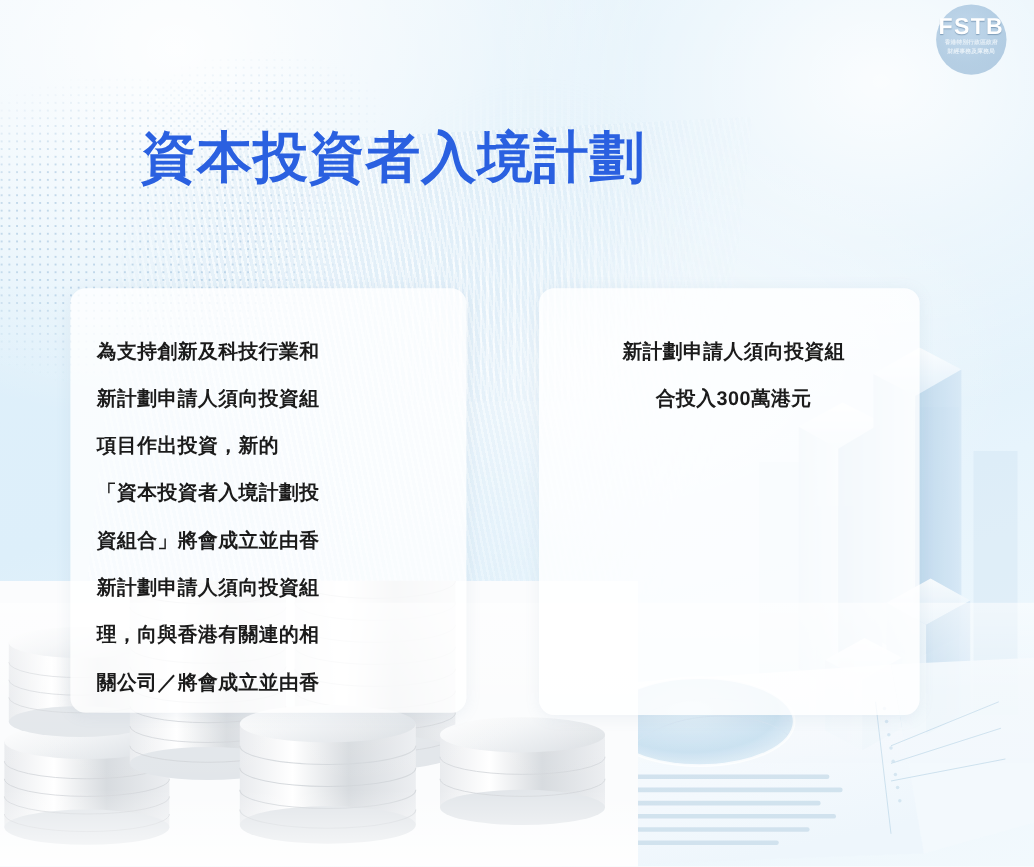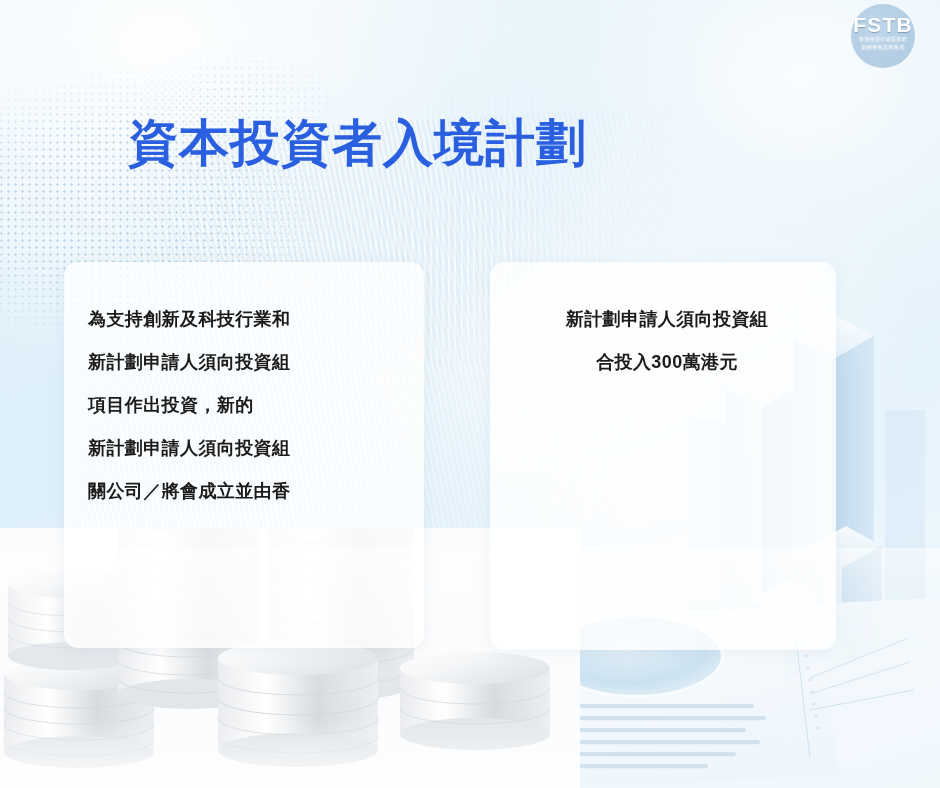--- a/index.html
+++ b/index.html
@@ -385,21 +385,24 @@
 
   <h1 class="headline">
     <span class="headline-line">資本投資者入境計劃</span>
   </h1>
 
   <div class="card card-left">
     <div class="card-body">
       <span class="body-line">為支持創新及科技行業和</span>
       <span class="body-line">新計劃申請人須向投資組</span>
       <span class="body-line">項目作出投資，新的</span>
+      <span class="body-line">「資本投資者入境計劃投</span>
+      <span class="body-line">資組合」將會成立並由香</span>
       <span class="body-line">新計劃申請人須向投資組</span>
+      <span class="body-line">理，向與香港有關連的相</span>
       <span class="body-line">關公司／將會成立並由香</span>
     </div>
   </div>
 
   <div class="card card-right">
     <div class="card-body">
       <span class="body-line">新計劃申請人須向投資組</span>
       <span class="body-line">合投入300萬港元</span>
     </div>
   </div>

